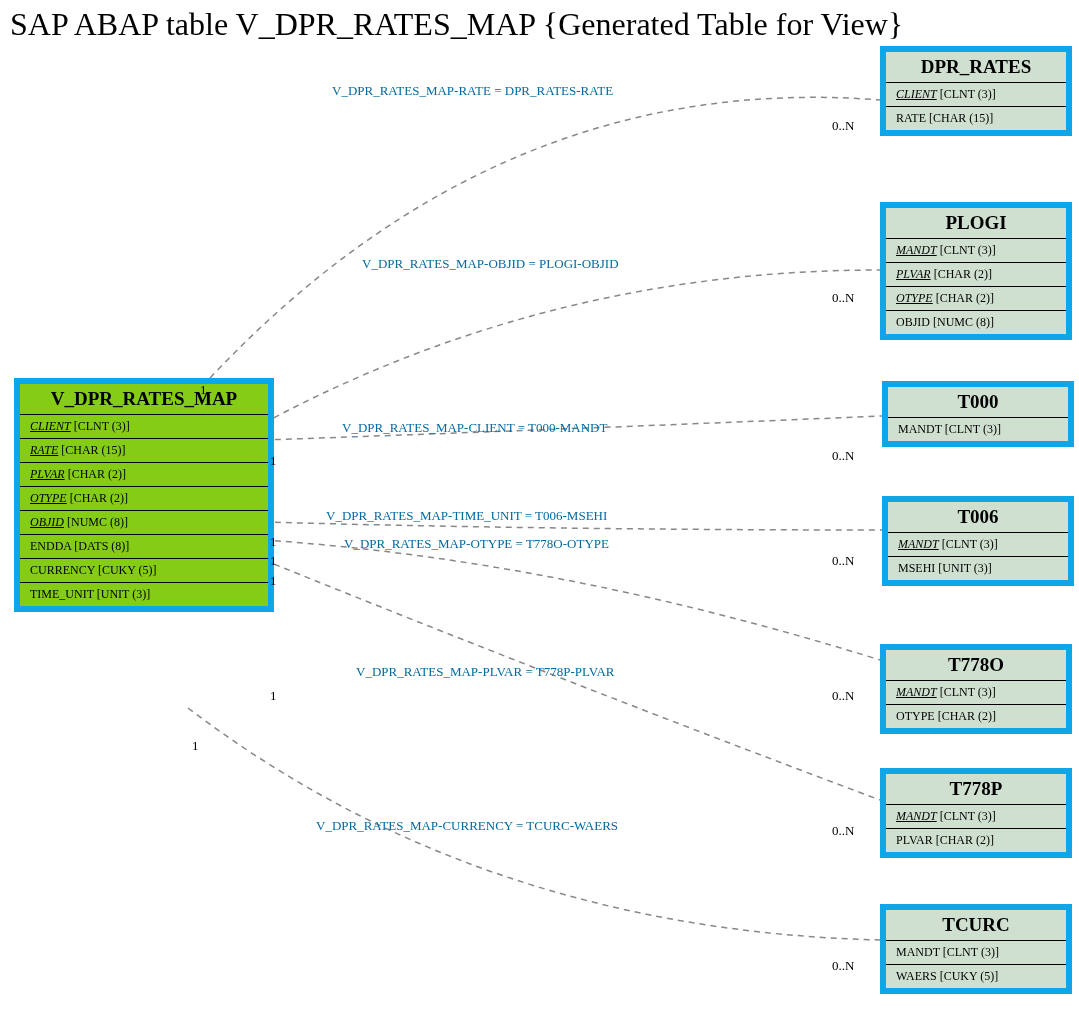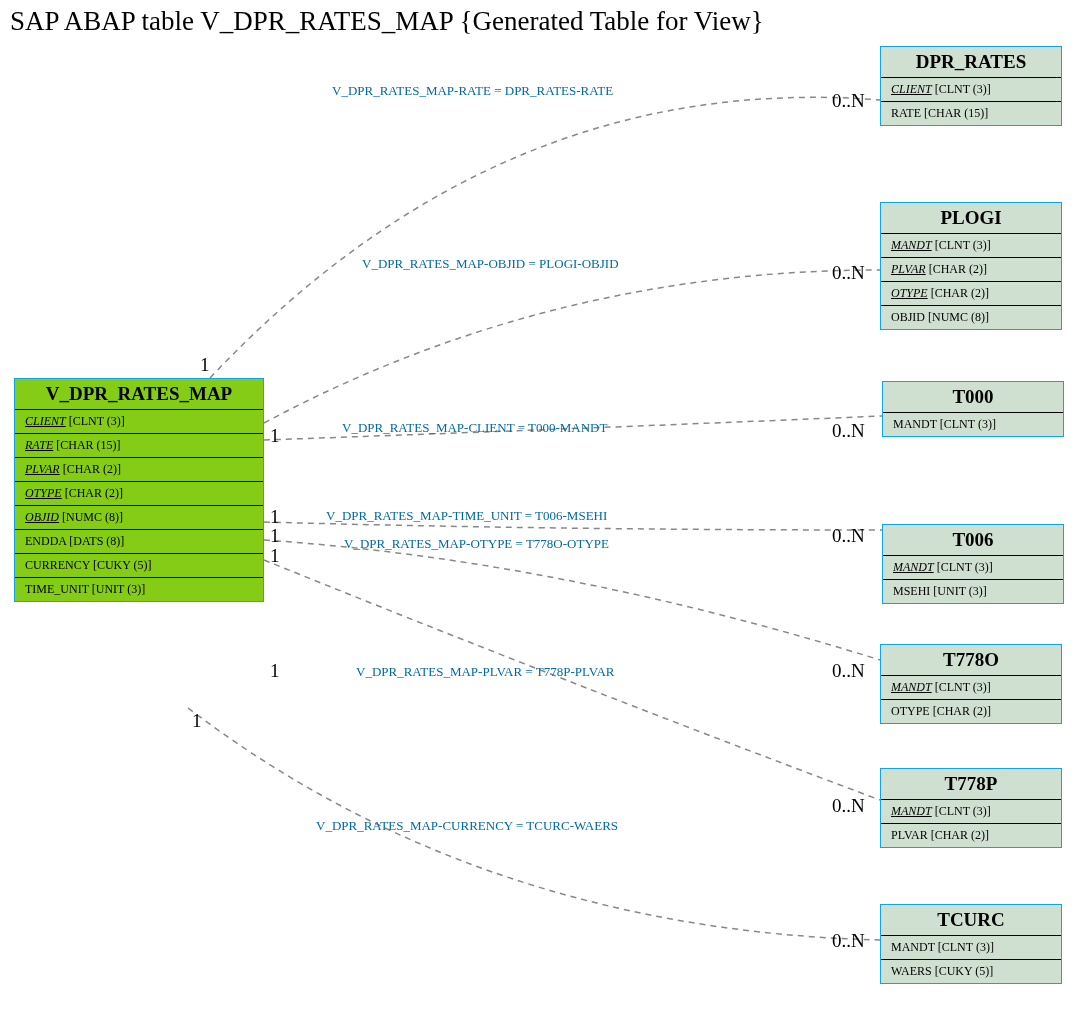--- a/index.html
+++ b/index.html
@@ -9,26 +9,26 @@
     height: 1032px;
     background: #ffffff;
     font-family: "Times New Roman", serif;
     position: relative;
     overflow: hidden;
   }
   .title {
     position: absolute;
     left: 10px;
     top: 6px;
-    font-size: 27px;
+    font-size: 32px;
     color: #000;
   }
   .table {
     position: absolute;
-    border: 1px solid #0ea5e9;
+    border: 6px solid #0ea5e9;
     background: #d0e0d0;
   }
   .table.orange {
     background: #84cc16;
   }
   .thead {
     font-weight: bold;
     text-align: center;
     border-bottom: 1px solid #000;
     padding: 4px 10px;
@@ -42,22 +42,23 @@
   .trow:last-child { border-bottom: none; }
   .key { font-style: italic; text-decoration: underline; }
   .rel-label {
     position: absolute;
     font-size: 13px;
     color: #0369a1;
     white-space: nowrap;
   }
   .card {
     position: absolute;
-    font-size: 19px;
+    font-size: 13px;
     color: #000;
+    margin-top: 28px;
   }
   svg.lines {
     position: absolute;
     left: 0; top: 0;
     width: 1079px; height: 1032px;
     pointer-events: none;
   }
 </style>
 </head>
 <body>
@@ -107,21 +108,21 @@
       <div class="thead">PLOGI</div>
       <div class="trow"><span class="key">MANDT</span> [CLNT (3)]</div>
       <div class="trow"><span class="key">PLVAR</span> [CHAR (2)]</div>
       <div class="trow"><span class="key">OTYPE</span> [CHAR (2)]</div>
       <div class="trow"><span>OBJID</span> [NUMC (8)]</div>
     </div>
     <div class="table" style="left: 882px; top: 381px; width: 180px;">
       <div class="thead">T000</div>
       <div class="trow"><span>MANDT</span> [CLNT (3)]</div>
     </div>
-    <div class="table" style="left: 882px; top: 496px; width: 180px; margin-top: 28px;">
+    <div class="table" style="left: 882px; top: 496px; width: 180px;">
       <div class="thead">T006</div>
       <div class="trow"><span class="key">MANDT</span> [CLNT (3)]</div>
       <div class="trow"><span>MSEHI</span> [UNIT (3)]</div>
     </div>
     <div class="table" style="left: 880px; top: 632px; width: 180px; margin-top: 12px;">
       <div class="thead">T778O</div>
       <div class="trow"><span class="key">MANDT</span> [CLNT (3)]</div>
       <div class="trow"><span>OTYPE</span> [CHAR (2)]</div>
     </div>
     <div class="table" style="left: 880px; top: 768px; width: 180px;">

